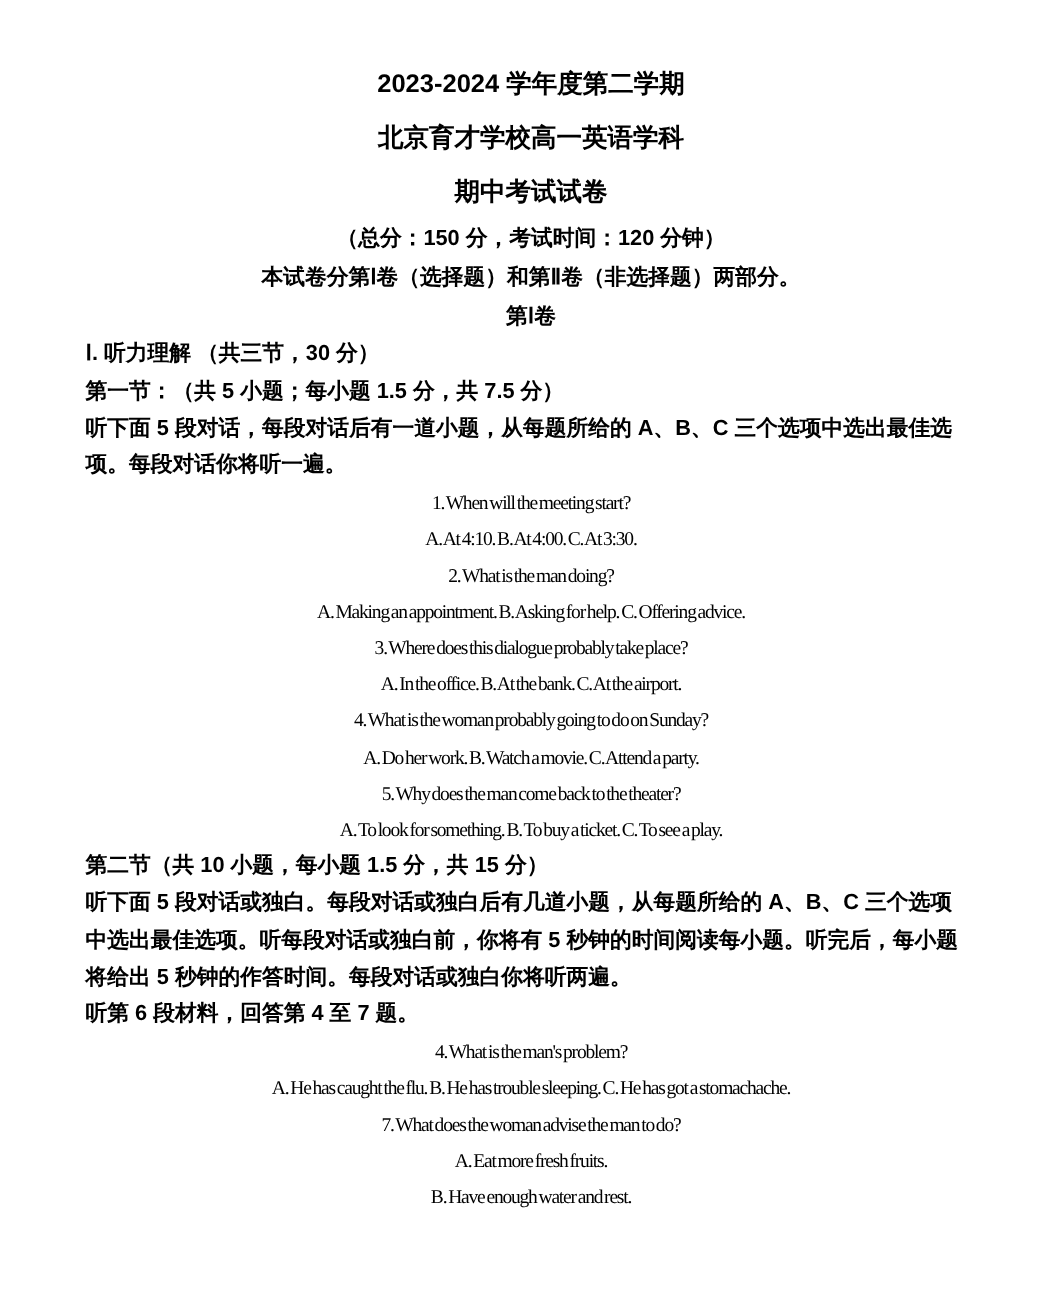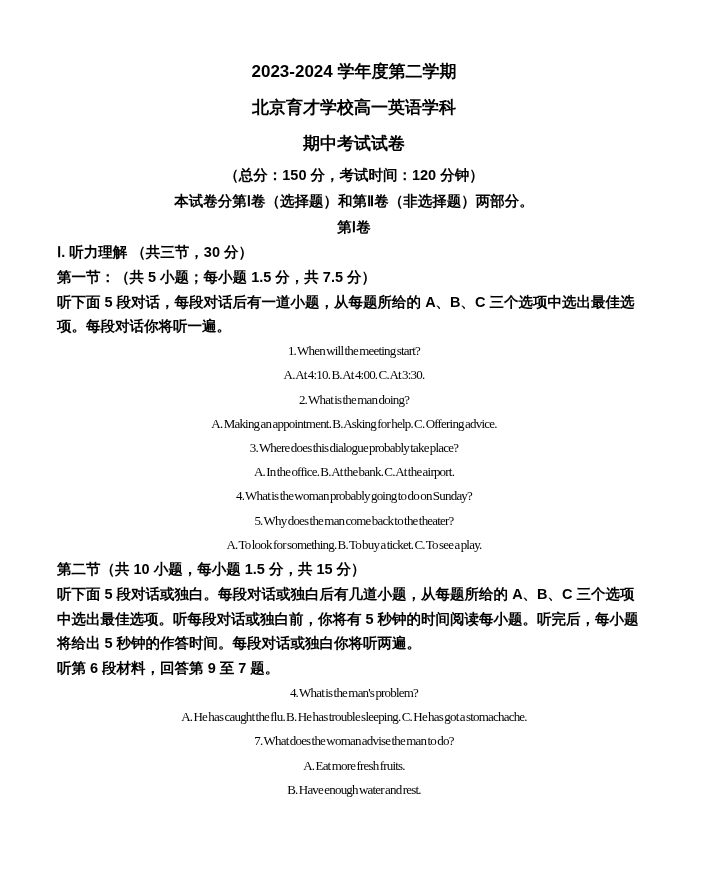--- a/index.html
+++ b/index.html
@@ -6,21 +6,21 @@
     margin: 0;
     padding: 0;
     background: #ffffff;
   }
   .page {
     position: relative;
     width: 701px;
     height: 877px;
     background: #ffffff;
     box-sizing: border-box;
-    padding: 54px 50px 0 57px;
+    padding: 38px 50px 0 57px;
     overflow: hidden;
     color: #000000;
   }
   .line {
     white-space: nowrap;
   }
   
   .t1 {
     font-family: "Liberation Sans", sans-serif;
     font-weight: 700;
@@ -83,33 +83,34 @@
       <div>
         <div class="line en">2. What is the man doing?</div>
         <div class="line en">A. Making an appointment. B. Asking for help. C. Offering advice.</div>
       </div>
       <div>
         <div class="line en">3. Where does this dialogue probably take place?</div>
         <div class="line en">A. In the office. B. At the bank. C. At the airport.</div>
       </div>
       <div>
         <div class="line en">4. What is the woman probably going to do on Sunday?</div>
+        <div class="line en">A. Do her work. B. Watch a movie. C. Attend a party.</div>
       </div>
       <div>
         <div class="line en">5. Why does the man come back to the theater?</div>
         <div class="line en">A. To look for something. B. To buy a ticket. C. To see a play.</div>
       </div>
     </div>
 
     <div>
       <div class="line zh">第二节（共 10 小题，每小题 1.5 分，共 15 分）</div>
       <div class="line zh">听下面 5 段对话或独白。每段对话或独白后有几道小题，从每题所给的 A、B、C 三个选项</div>
       <div class="line zh">中选出最佳选项。听每段对话或独白前，你将有 5 秒钟的时间阅读每小题。听完后，每小题</div>
       <div class="line zh">将给出 5 秒钟的作答时间。每段对话或独白你将听两遍。</div>
-      <div class="line zh">听第 6 段材料，回答第 9 至 7 题。</div>
+      <div class="line zh">听第 6 段材料，回答第 4 至 7 题。</div>
 
       <div>
         <div class="line en">4. What is the man's problem?</div>
         <div class="line en">A. He has caught the flu. B. He has trouble sleeping. C. He has got a stomachache.</div>
       </div>
       <div>
         <div class="line en">7. What does the woman advise the man to do?</div>
         <div class="line en">A. Eat more fresh fruits.</div>
         <div class="line en">B. Have enough water and rest.</div>
       </div>

